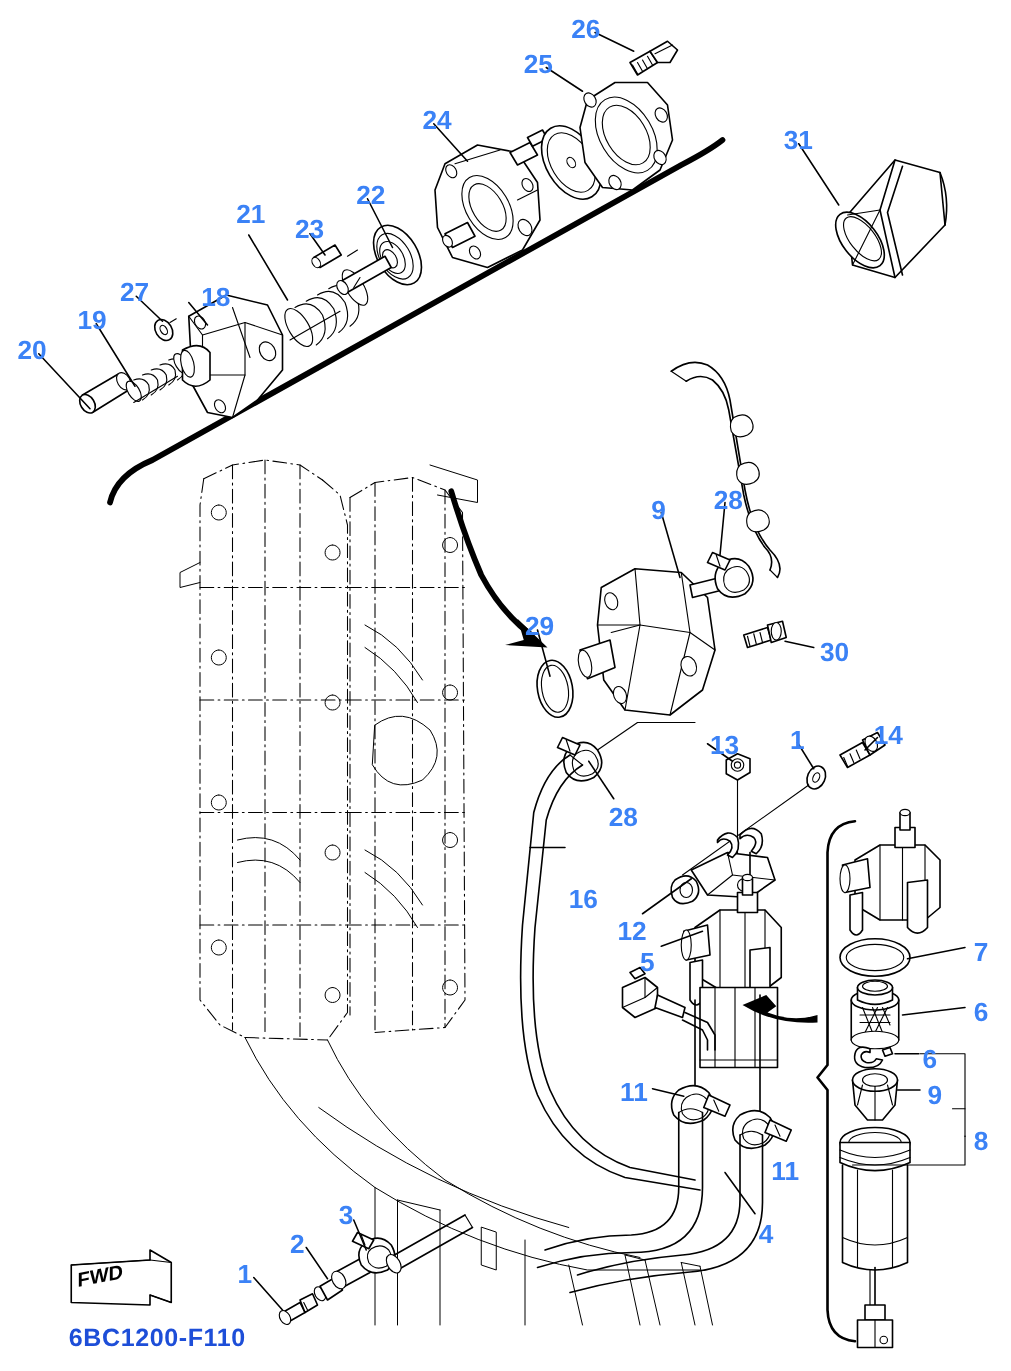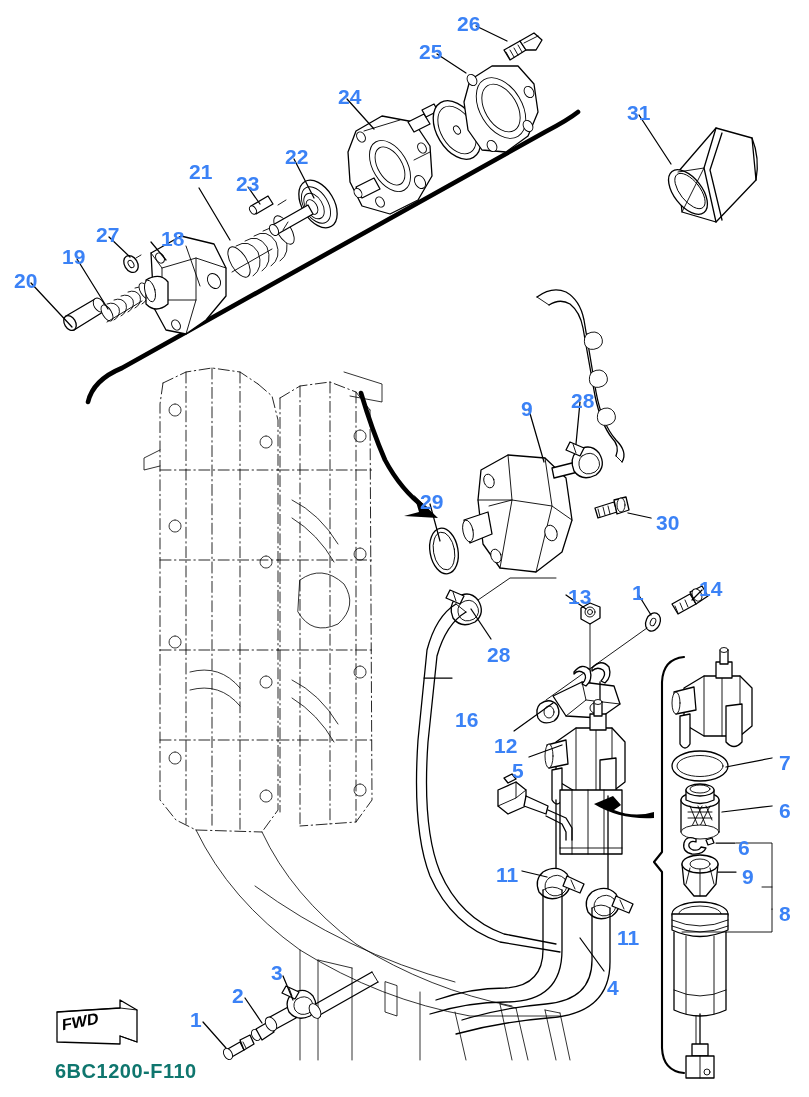--- a/index.html
+++ b/index.html
@@ -37,21 +37,21 @@
     user-select: none;
   }
   #diagram-code {
     position: absolute;
     left: 55px;
     top: 1060px;
     font-family: "Liberation Sans", sans-serif;
     font-size: 20px;
     font-weight: bold;
     letter-spacing: 0.5px;
-    color: #0f766e;
+    color: #1d4ed8;
     white-space: nowrap;
   }
   #fwd-label {
     position: absolute;
     left: 62px;
     top: 1013px;
     font-family: "Liberation Sans", sans-serif;
     font-size: 16px;
     font-weight: bold;
     color: #000000;

